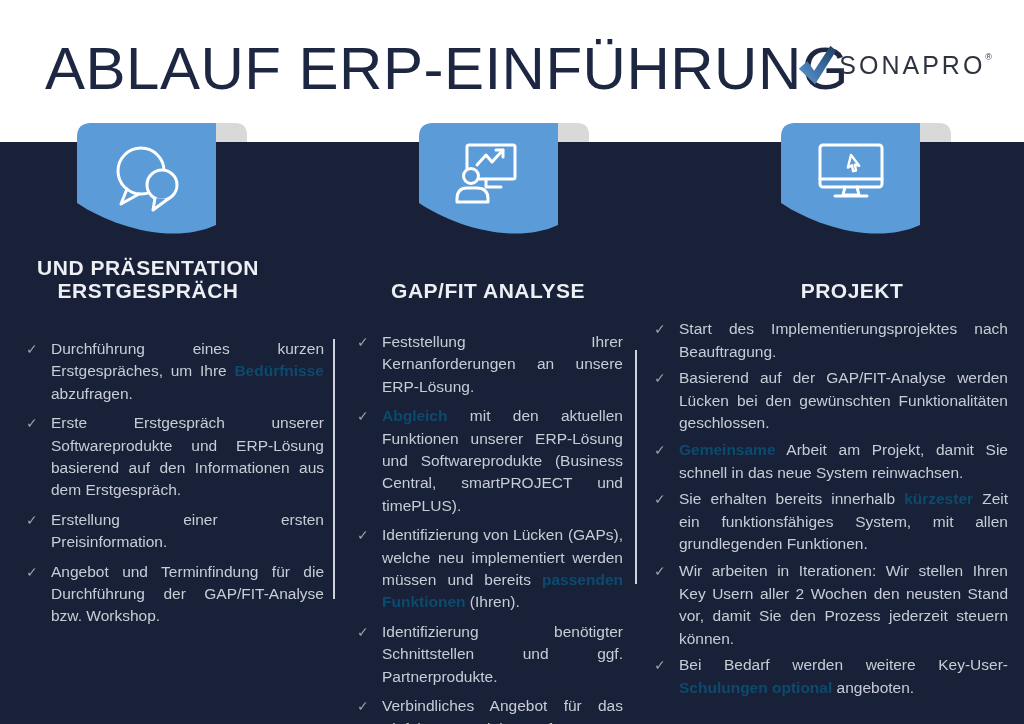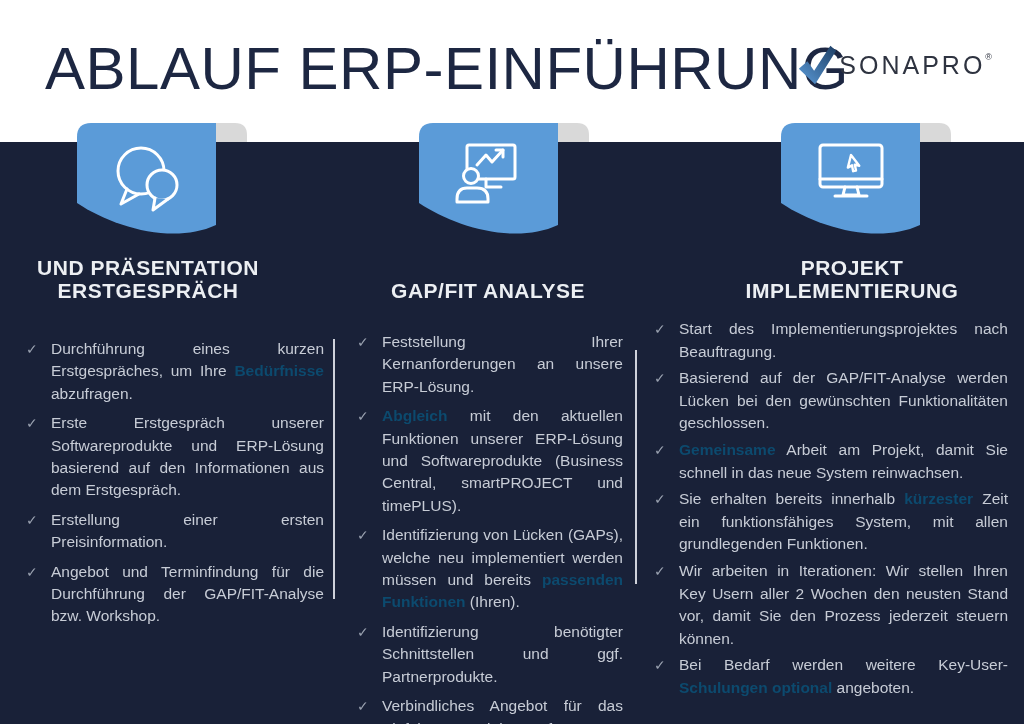--- a/index.html
+++ b/index.html
@@ -105,21 +105,20 @@
 
   <div class="heading h1">
       <div>UND PRÄSENTATION</div>
       <div>ERSTGESPRÄCH</div>
     </div>
   <div class="heading h2">
       <div>GAP/FIT ANALYSE</div>
     </div>
   <div class="heading h3">
       <div>PROJEKT</div>
-      <div>IMPLEMENTIERUNG</div>
     </div>
 
   <div class="divider d1"></div>
   <div class="divider d2"></div>
 
   <div class="col c1">
       <div class="bullet">
         <span class="check">✓</span>
         <span class="btext"><span>Durchführung eines kurzen Erstgespräches, um Ihre </span><b>Bedürfnisse</b><span> abzufragen.</span></span>
       </div>

